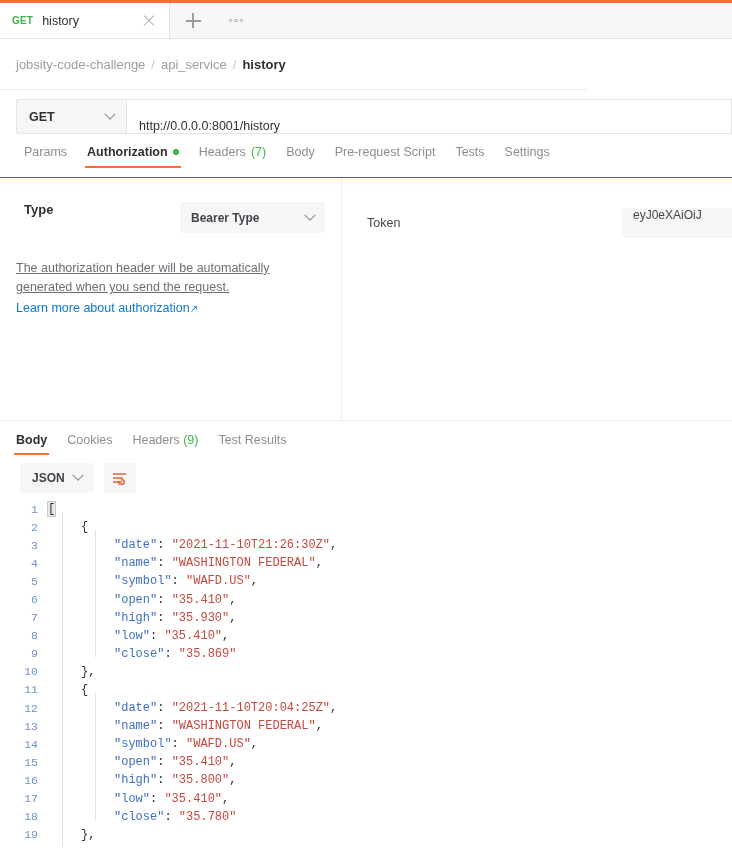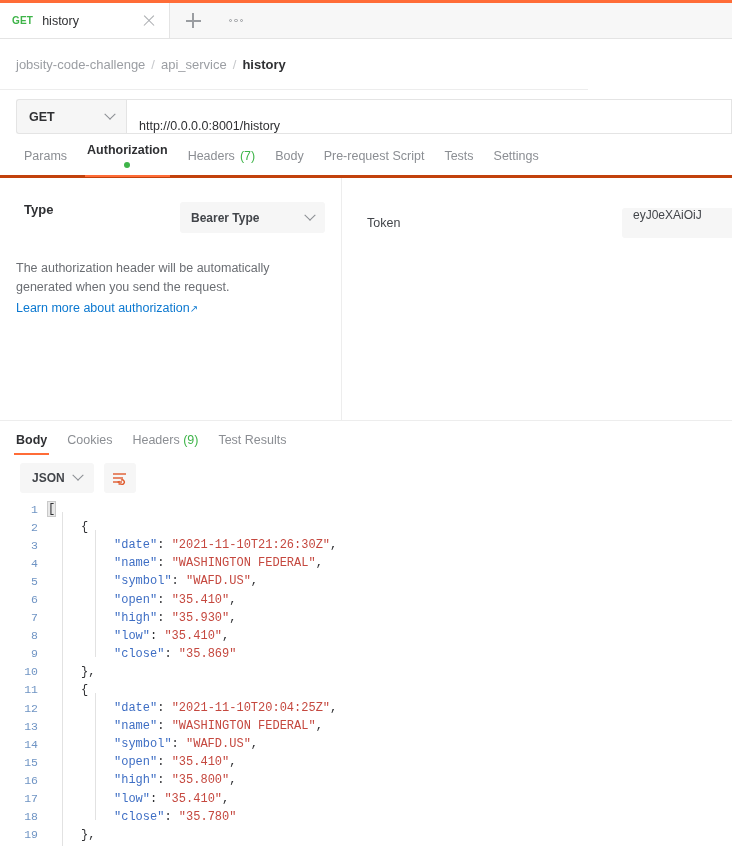--- a/index.html
+++ b/index.html
@@ -99,30 +99,30 @@
   }
   .url-input-wrap {
     flex: 1; background: #fff; border: 1px solid #e4e4e4;
     display: flex; align-items: flex-end; padding: 0 12px;
   }
   .url-text { font-size: 12.5px; color: #2f3033; }
 
   
   .reqtabs {
     position: absolute; top: 145px; left: 0; width: 732px; height: 33px;
-    display: flex; align-items: center; padding-left: 14px;
-    border-bottom: 3px solid #c2410c;
+    display: flex; align-items: flex-start; padding-left: 14px;
+    border-bottom: 1px solid #c2410c;
     background: #fff;
   }
   .reqtab {
     font-size: 12.5px; color: #8b8e93; padding: 0 10px 9px 10px;
     cursor: pointer; position: relative; display: flex; align-items: center; gap: 5px;
     white-space: nowrap;
   }
-  .reqtab.active { color: #2f3033; font-weight: 600; flex-direction: column; }
+  .reqtab.active { color: #2f3033; font-weight: 600; }
   .reqtab.active::after {
     content: ""; position: absolute; left: 8px; right: 8px; bottom: 0;
     height: 2px; background: #ff6c37;
   }
   .count { color: #3eb449; }
   .greendot {
     width: 6px; height: 6px; border-radius: 50%; background: #3eb449;
     display: inline-block;
   }
 
@@ -139,20 +139,21 @@
   .auth-type-select {
     margin-left: auto; width: 145px; height: 31px;
     background: #f6f6f6; border-radius: 3px;
     display: flex; align-items: center; justify-content: space-between;
     padding: 0 11px; cursor: pointer;
   }
   .auth-type-value { font-size: 12px; font-weight: 700; color: #42454a; }
   .auth-note {
     margin-top: 26px; font-size: 12.5px; color: #6b6e73; line-height: 19px;
     max-width: 270px;
+    text-decoration: underline;
   }
   .auth-link {
     margin-top: 4px; font-size: 12.5px; color: #0b78d0; cursor: pointer;
     display: inline-block;
   }
   .arrow-ne { font-size: 10px; }
 
   
   .tokenpanel {
     position: absolute; top: 178px; left: 343px;

